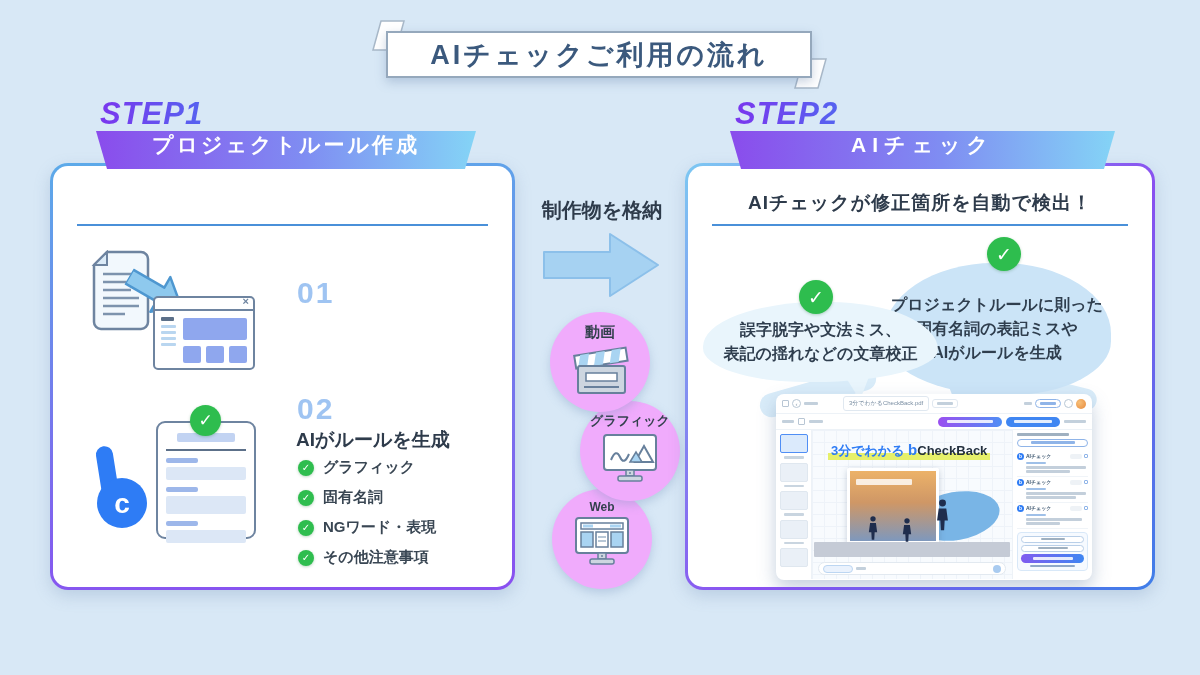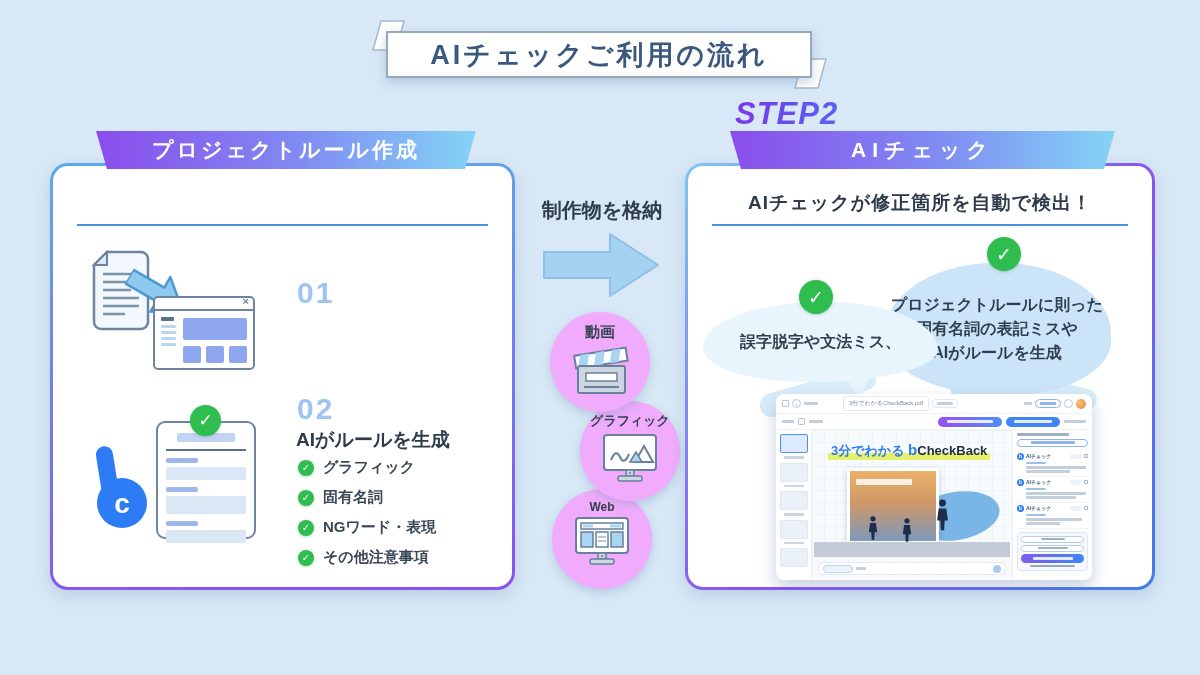--- a/index.html
+++ b/index.html
@@ -11,21 +11,21 @@
   .deco { position:absolute; z-index:1; }
   .title-box { position:absolute; left:386px; top:31px; width:426px; height:47px; background:#fff;
     border:2px solid #95a8bc; display:flex; align-items:center; justify-content:center; z-index:2;
     box-shadow:0 4px 10px rgba(100,130,170,.35); }
   .title-box span { font-size:27px; font-weight:800; color:#3b597d; letter-spacing:3px; }
 
   
   .step-label { position:absolute; font-size:31px; font-style:italic; font-weight:900; letter-spacing:1px;
     color:#7c3cee; background:linear-gradient(90deg,#7a36ee,#5563f0); -webkit-background-clip:text;
     background-clip:text; -webkit-text-fill-color:transparent; z-index:4; }
-  .banner { position:absolute; height:38px; display:flex; align-items:center; justify-content:center;
+  .banner { position:absolute; height:38px; display:flex; justify-content:center;
     background:linear-gradient(90deg,#8a4cec 0%,#7f8df2 55%,#84d4f6 100%);
     clip-path:polygon(0 0,100% 0,calc(100% - 11px) 100%,11px 100%); z-index:4; }
   .banner span { color:#fff; font-size:21px; font-weight:700; letter-spacing:3px; }
 
   
   .cardwrap { position:absolute; border-radius:18px; box-shadow:0 6px 16px rgba(110,140,180,.28); z-index:3; }
   .cw1 { left:50px; top:163px; width:465px; height:427px; background:linear-gradient(175deg,#5caae9,#8a4ff0); }
   .cw2 { left:685px; top:163px; width:470px; height:427px; background:linear-gradient(135deg,#7cc8f2 0%,#8a4ff0 55%,#3f7fe8 100%); }
   .card { position:absolute; inset:3px; background:#fff; border-radius:15px; overflow:hidden; }
   .headline { position:absolute; top:24px; left:0; width:100%; text-align:center; font-size:19px;
@@ -162,20 +162,21 @@
   <svg class="deco" style="left:372px; top:20px;" width="34" height="32">
     <polygon points="9,1 32,1 24,30 1,30" fill="#fff" stroke="#a8b8c8" stroke-width="1.5"></polygon>
   </svg>
   <svg class="deco" style="left:794px; top:58px;" width="34" height="32">
     <polygon points="9,1 32,1 24,30 1,30" fill="#fff" stroke="#a8b8c8" stroke-width="1.5"></polygon>
   </svg>
   <div class="title-box">
     <span>AIチェックご利用の流れ</span>
   </div>
 
+  <div class="step-label" style="left:100px; top:96px;">STEP1</div>
   <div class="banner" style="left:96px; top:131px; width:380px;">
     <span>プロジェクトルール作成</span>
   </div>
   <div class="cardwrap cw1">
     <div class="card">
       <div class="head-underline"></div>
 
       <svg class="doc1" width="60" height="82" viewBox="0 0 60 82">
         <path d="M16,2 H50 a7,7 0 0 1 7,7 V72 a7,7 0 0 1 -7,7 H10 a7,7 0 0 1 -7,-7 V15 Z" fill="#f2f8fd" stroke="#6e84a0" stroke-width="2.5"></path>
         <path d="M16,2 L3,15 H16 Z" fill="#dcebf8" stroke="#6e84a0" stroke-width="2"></path>
@@ -312,20 +313,21 @@
       <div class="bubble bub2">
         <span>プロジェクトルールに則った</span>
         <span>固有名詞の表記ミスや</span>
         <span>AIがルールを生成</span>
       </div>
       <div class="tail2"></div>
       <div class="chk chk-bub" style="left:299px; top:71px;"></div>
 
       <div class="bubble bub1">
         <span>誤字脱字や文法ミス、</span>
+        <span>表記の揺れなどの文章校正</span>
       </div>
       <div class="tail1"></div>
       <div class="chk chk-bub" style="left:111px; top:114px;"></div>
 
       <div class="shot">
         <div class="sh-top">
           <div class="mini-sq"></div>
           <div class="mini-circ">‹</div>
           <div class="mini-bar" style="width:14px;"></div>
           <div class="sh-file">3分でわかるCheckBack.pdf</div>

